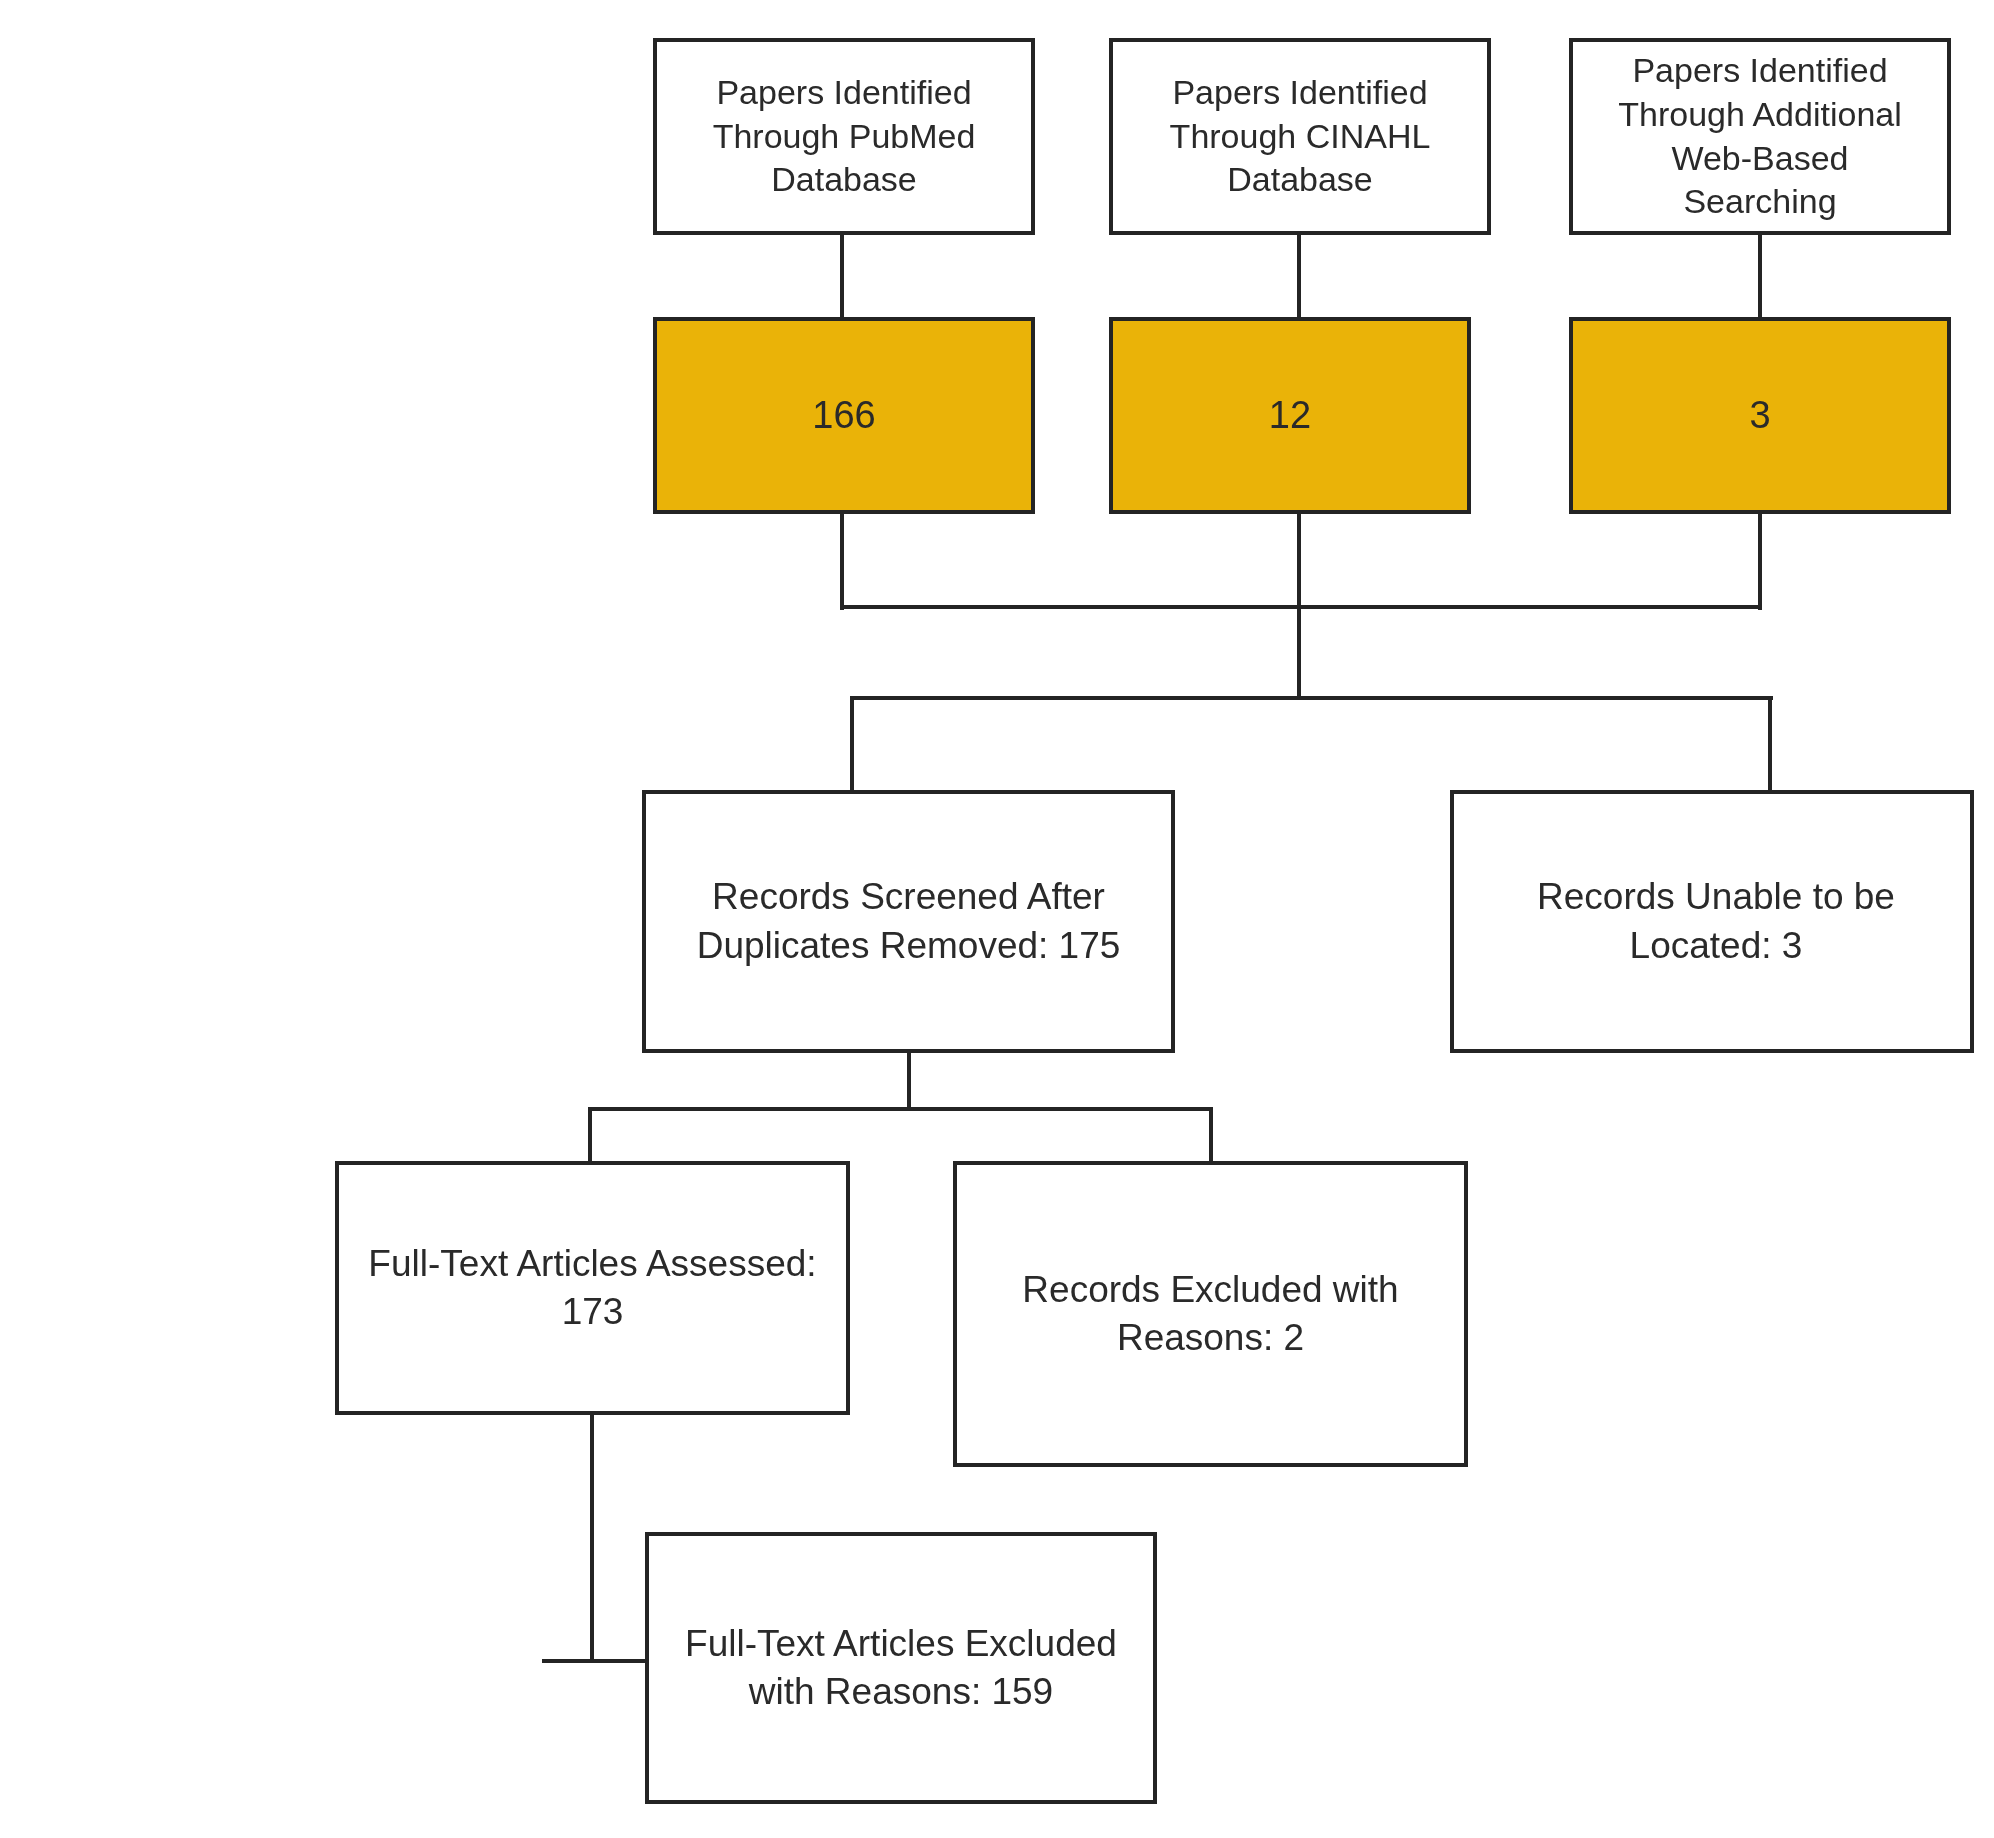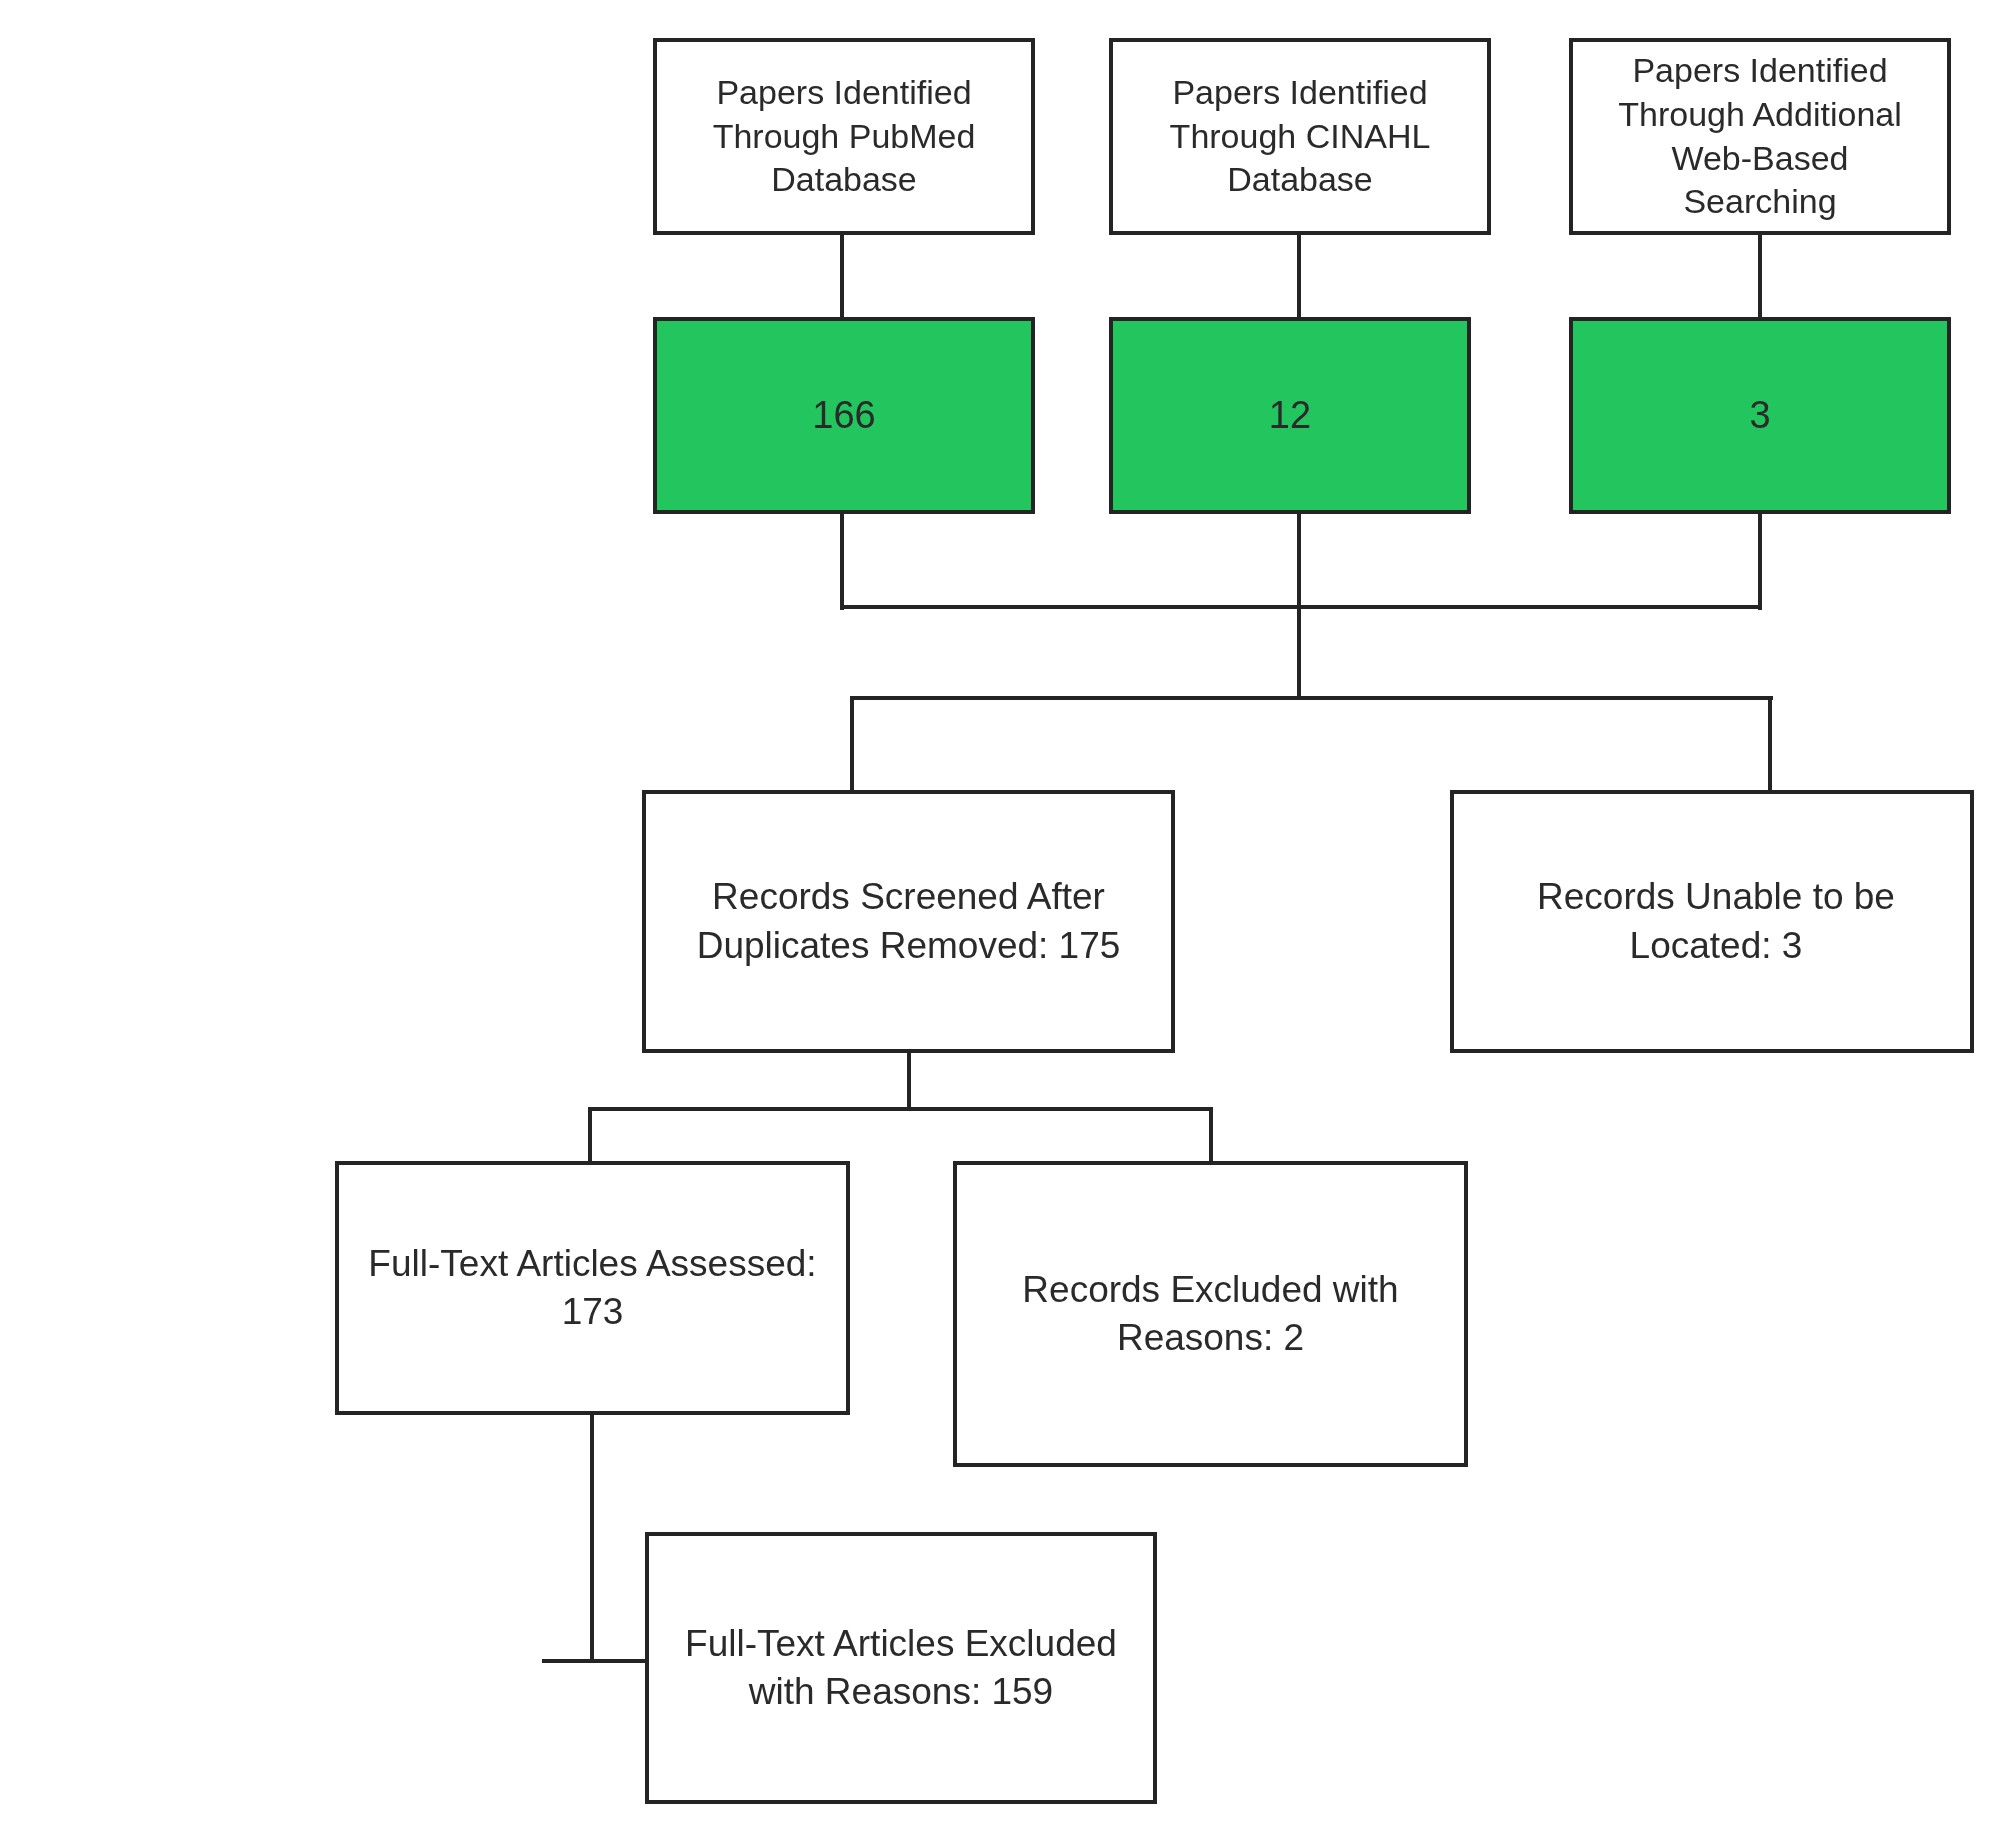--- a/index.html
+++ b/index.html
@@ -21,21 +21,21 @@
     position: absolute;
     box-sizing: border-box;
     border: 4.3px solid #242424;
     background: #ffffff;
     display: flex;
     align-items: center;
     justify-content: center;
     text-align: center;
   }
   .node.gray {
-    background: #22c55e;
+    background: #eab308;
   }
   .lbl {
     white-space: pre-line;
     padding: 0 20.5px;
     color: #2a2a2a;
   }
   .f40 .lbl { font-size: 34px; line-height: 1.28; }
   .f44 .lbl { font-size: 38px; line-height: 1.25; }
   .f45 .lbl { font-size: 37px; line-height: 1.3; }
   .line {

